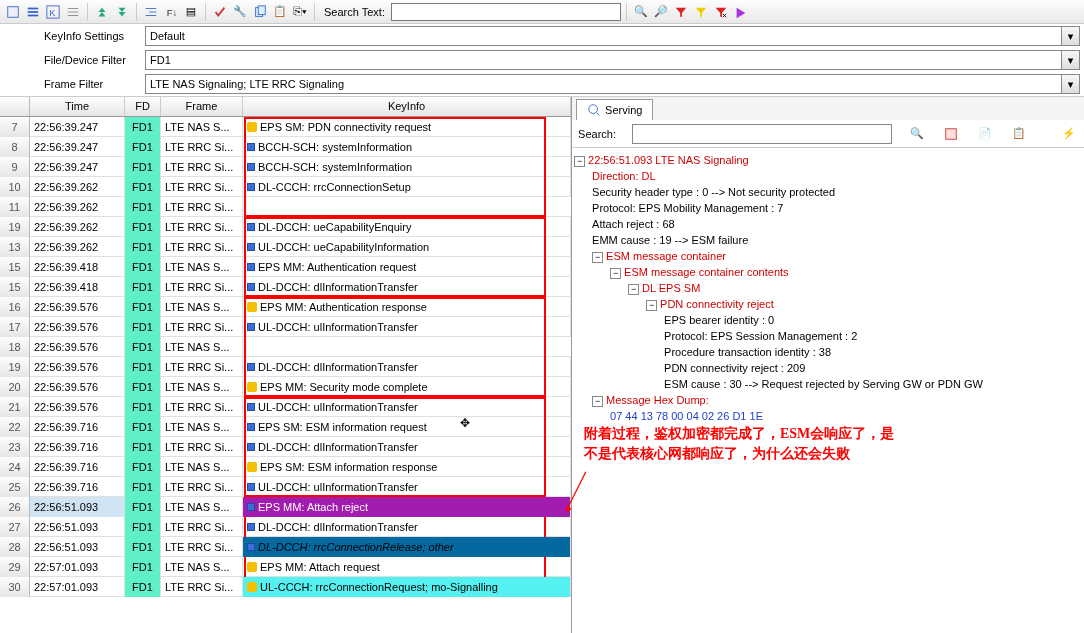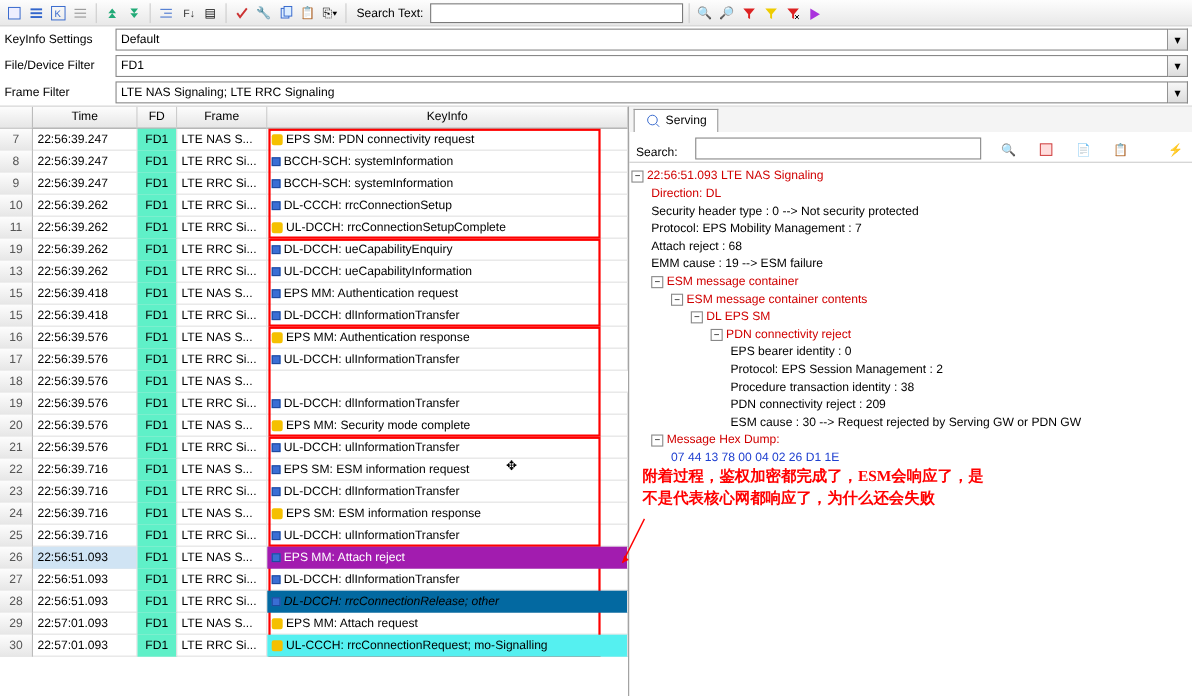--- a/index.html
+++ b/index.html
@@ -2,21 +2,21 @@
 <html><head>
 <meta charset="utf-8">
 <style>
 * { box-sizing: border-box; margin: 0; padding: 0; }
 body { font-family: Tahoma, Arial, sans-serif; font-size: 11px; color: #000; background: #fff; width: 1084px; height: 633px; overflow: hidden; position: relative; }
 .toolbar { height: 24px; background: linear-gradient(#fdfdfd,#e8e8e8); border-bottom: 1px solid #ccc; display: flex; align-items: center; padding: 0 4px; gap: 2px; }
 .toolbar .sep { width: 1px; height: 18px; background: #ccc; margin: 0 3px; }
 .tbtn { width: 18px; height: 18px; border: 1px solid transparent; display: inline-flex; align-items: center; justify-content: center; cursor: pointer; }
 .toolbar label { margin-left: 4px; margin-right: 4px; }
 .toolbar input[type=text] { height: 18px; border: 1px solid #7a7a7a; padding: 0 3px; font-size: 11px; }
-.filters { padding: 2px 4px; display: flex; align-items: center; gap: 6px; }
+.filters { padding: 2px 4px; display: flex; align-items: center; gap: 6px; margin-left: 40px; }
 .filters label { min-width: 95px; }
 .filters .combo { flex: 1; display: flex; }
 .filters input { flex: 1; height: 20px; border: 1px solid #888; padding: 0 4px; font-size: 11px; background: #fff; }
 .filters .dd { width: 18px; height: 20px; border: 1px solid #888; border-left: none; background: linear-gradient(#f7f7f7,#ddd); display: flex; align-items: center; justify-content: center; cursor: pointer; }
 .main { display: flex; height: 548px; }
 .left { width: 576px; border-right: 1px solid #999; display: flex; flex-direction: column; }
 .filterbox { border-bottom: 1px solid #ccc; }
 .grid { flex: 1; overflow: hidden; position: relative; }
 .ghead { display: flex; background: linear-gradient(#fdfdfd,#e6e6e6); border-bottom: 1px solid #999; height: 20px; }
 .ghead div { border-right: 1px solid #ccc; padding: 3px 4px; overflow: hidden; text-align: center; }
@@ -34,21 +34,21 @@
 .key-sel { background: #a21caf; color: #fff; }
 .key-grey { background: #0369a1; font-style: italic; }
 .key-cyan { background: #55f0f0; }
 .ico { width: 10px; height: 10px; margin-right: 3px; display: inline-block; }
 .ico-y { background: #f5c000; border-radius: 2px; }
 .ico-b { width: 8px; height: 8px; background: #3a6ed4; border: 1px solid #1f4a9f; }
 .right { flex: 1; display: flex; flex-direction: column; position: relative; }
 .tabs { display: flex; background: #f4f4f4; padding: 2px 4px 0 4px; gap: 2px; }
 .tab { padding: 3px 10px; border: 1px solid #999; background: linear-gradient(#fdfdfd,#e6e6e6); border-bottom: none; cursor: pointer; display: flex; align-items: center; gap: 4px; }
 .tab.active { background: #fff; }
-.rtool { height: 28px; display: flex; align-items: flex-end; padding: 2px 6px; gap: 16px; border-bottom: 1px solid #ccc; }
+.rtool { height: 28px; display: flex; align-items: center; padding: 2px 6px; gap: 16px; border-bottom: 1px solid #ccc; }
 .rtool input { width: 260px; height: 20px; border: 1px solid #888; padding: 0 4px; font-size: 11px; }
 .tree { flex: 1; padding: 4px 2px; overflow: auto; line-height: 16px; position: relative; }
 .tn { white-space: nowrap; }
 .tn .tg { display: inline-block; width: 11px; height: 11px; border: 1px solid #888; text-align: center; line-height: 9px; font-size: 9px; margin-right: 3px; cursor: pointer; background: #fff; }
 .red { color: #d00000; }
 .blue { color: #2040d0; }
 .i1 { padding-left: 18px; } .i2 { padding-left: 36px; } .i3 { padding-left: 54px; } .i4 { padding-left: 72px; } .i5 { padding-left: 90px; }
 .annot { position: absolute; color: #ff0000; font-size: 14px; font-weight: bold; left: 584px; top: 424px; width: 380px; line-height: 20px; pointer-events: none; font-family: SimSun, serif; }
 .arrow { position: absolute; left: 560px; top: 470px; width: 30px; height: 50px; pointer-events: none; }
 svg.tico { width: 14px; height: 14px; }
@@ -214,21 +214,20 @@
             <div class="c-time">22:56:39.262</div>
             <div class="c-fd fd-1">FD1</div>
             <div class="c-frame">LTE RRC Si...</div>
             <div class="c-key"><span class="ico ico-b"></span>DL-CCCH: rrcConnectionSetup</div>
           </div>
           <div class="grow">
             <div class="c-idx">11</div>
             <div class="c-time">22:56:39.262</div>
             <div class="c-fd fd-1">FD1</div>
             <div class="c-frame">LTE RRC Si...</div>
-            <div class="c-key"><span class="ico ico-y"></span>UL-DCCH: rrcConnectionSetupComplete</div>
           </div>
           <div class="grow">
             <div class="c-idx">19</div>
             <div class="c-time">22:56:39.262</div>
             <div class="c-fd fd-1">FD1</div>
             <div class="c-frame">LTE RRC Si...</div>
             <div class="c-key"><span class="ico ico-b"></span>DL-DCCH: ueCapabilityEnquiry</div>
           </div>
           <div class="grow">
             <div class="c-idx">13</div>

